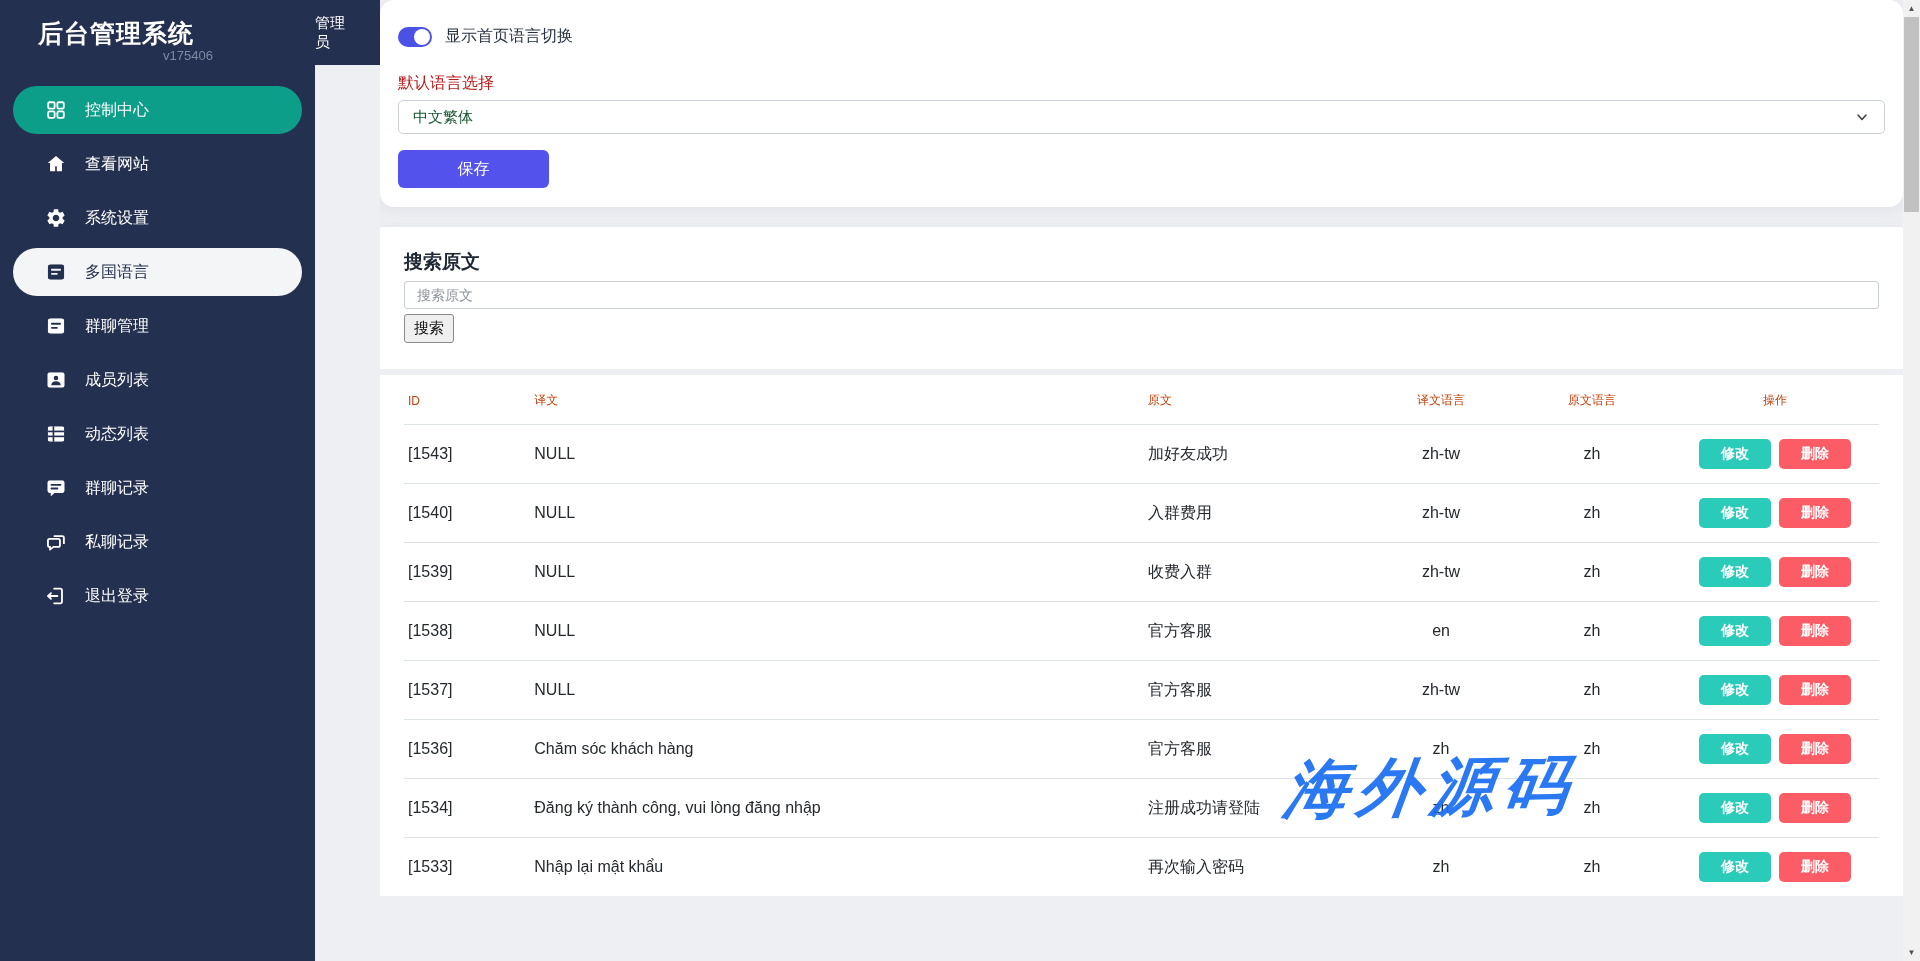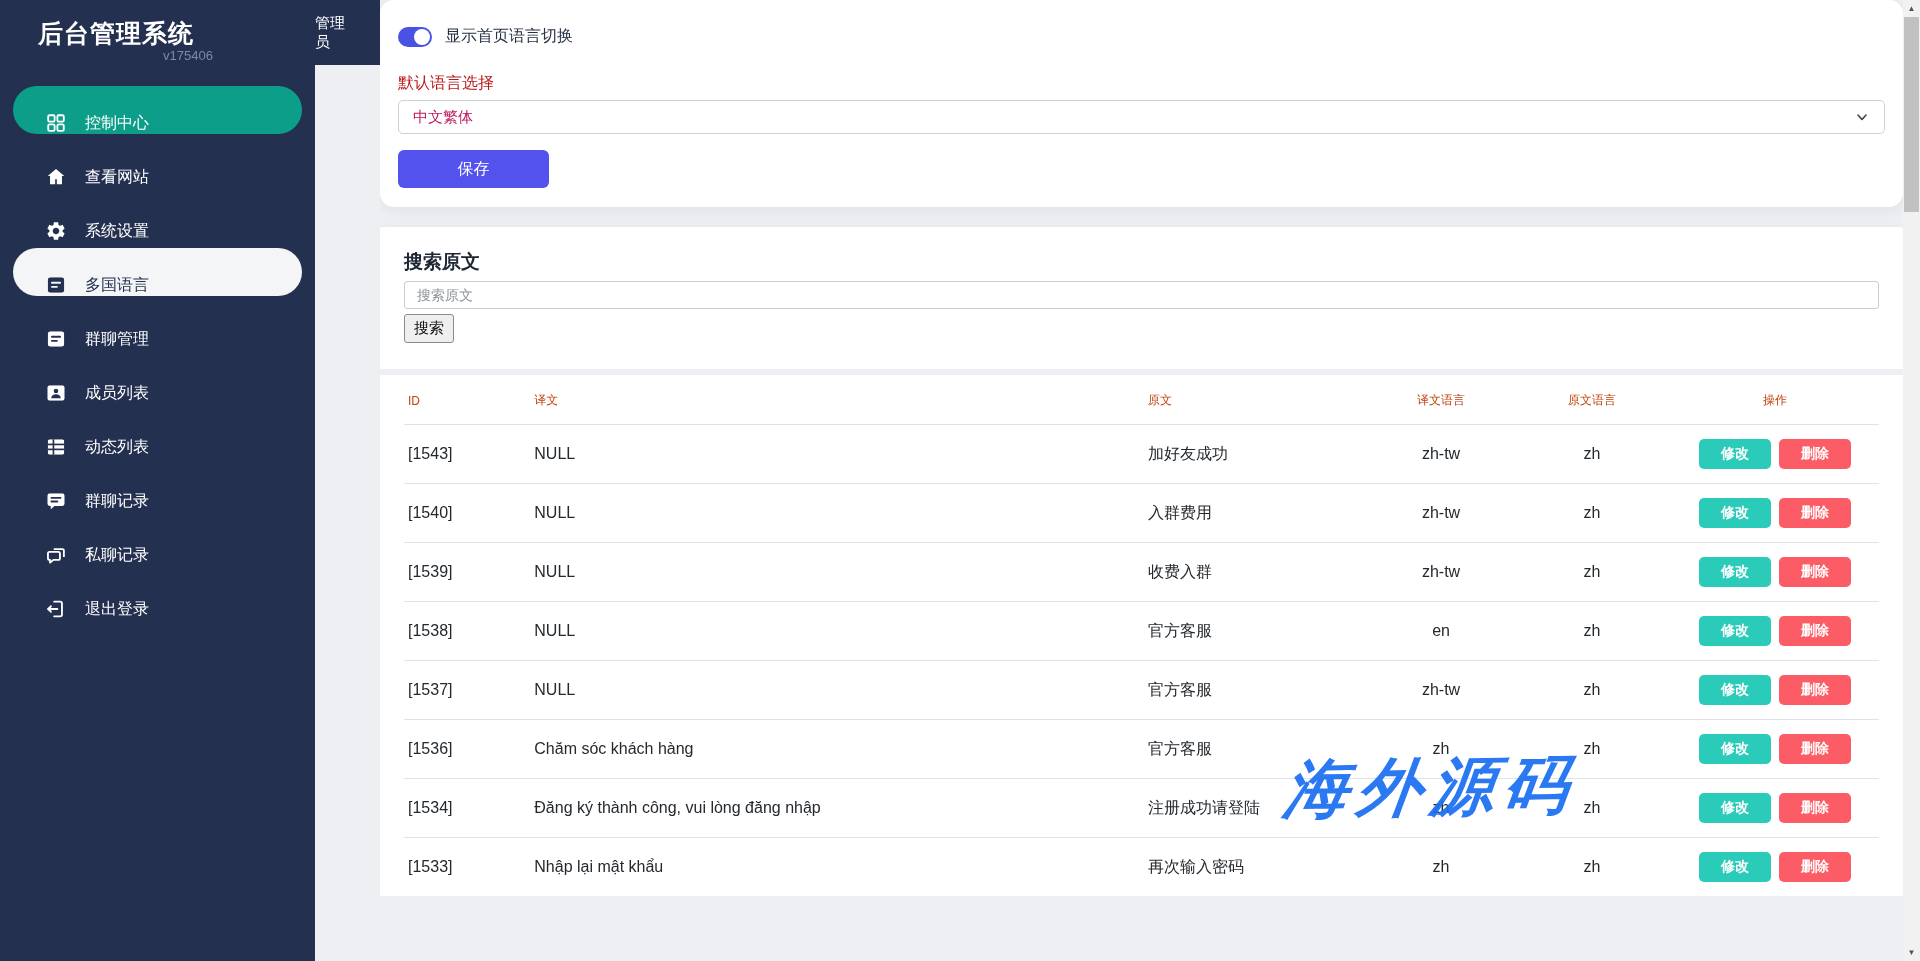--- a/index.html
+++ b/index.html
@@ -6,42 +6,42 @@
   html,body { width:1920px; height:961px; overflow:hidden;
     font-family:"Liberation Sans","DejaVu Sans",sans-serif; background:#edeff2; }
   .app { position:relative; width:1920px; height:961px; display:flex; }
 
   
   .sidebar { width:315px; height:961px; background:#24304f; flex:0 0 315px; }
   .brand { padding:18px 24px 0 38px; }
   .brand-title { color:#fff; font-size:25px; font-weight:bold; letter-spacing:1px; line-height:30px; }
   .brand-version { margin:0 0 0 125px; color:#7f89a3; font-size:13px; line-height:16px; }
   .menu { margin-top:22px; }
-  .menu-item { height:48px; margin:0 13px 6px; border-radius:24px; display:flex; align-items:flex-end;
+  .menu-item { height:48px; margin:0 13px 6px; border-radius:24px; display:flex; align-items:center;
     padding-left:32px; gap:18px; color:#ffffff; font-size:16px; cursor:pointer; }
   .menu-item.highlight { background:#0d9e8a; }
   .menu-item.active { background:#f3f5f7; color:#24304f; }
   .mi-icon { width:22px; height:22px; flex:0 0 22px; }
 
   
   .right { width:1588px; height:961px; display:flex; flex-direction:row; }
   .topbar { height:65px; background:#24304f; display:flex; align-items:center; justify-content:flex-end;
     padding-right:26px; flex:0 0 65px; }
   .topbar .user { color:#fff; font-size:15px; cursor:pointer; }
   .content { position:relative; height:896px; overflow:hidden; background:#edeff2; }
 
   .card { background:#fff; box-shadow:0 3px 14px rgba(40,50,80,.07); }
   .card-settings { height:207px; border-radius:14px; padding:26px 18px 0; margin-bottom:20px; }
   .toggle-row { display:flex; align-items:flex-end; gap:13px; margin-bottom:26px; }
   .toggle { width:34px; height:20px; border-radius:10px; background:#4a51e5; position:relative; cursor:pointer; display:inline-block; }
   .toggle .knob { position:absolute; top:2px; right:2px; width:16px; height:16px; border-radius:50%; background:#fff; }
   .toggle-label { font-size:16px; color:#273142; }
   .field-label { font-size:16px; color:#b91c1c; margin-bottom:6px; }
   .select { height:34px; border:1px solid #ccd1d9; border-radius:5px; background:#fff;
-    display:flex; align-items:center; justify-content:space-between; padding:0 14px; font-size:15px; color:#be185d; cursor:pointer; }
+    display:flex; align-items:center; justify-content:space-between; padding:0 14px; font-size:15px; color:#14532d; cursor:pointer; }
   .save-btn { margin-top:16px; width:151px; height:38px; background:#5352ed; color:#fff; font-size:16px;
     border:none; border-radius:6px; cursor:pointer; font-family:inherit; }
 
   .card-table { min-height:700px; padding:24px 24px 0; border-radius:2px; }
   .search-heading { font-size:19px; line-height:22px; font-weight:bold; color:#1d2633; margin-bottom:8px; }
   .search-input { width:100%; height:28px; border:1px solid #c9ced4; border-radius:3px; padding:0 12px;
     font-size:14px; color:#333; font-family:inherit; outline:none; }
   .search-input::placeholder { color:#8d949c; }
   .native-btn { margin-top:5px; padding:4px 9px; font-size:15px; color:#111; background:#efefef;
     border:1px solid #8b8b8b; border-radius:3px; cursor:pointer; font-family:inherit; }

